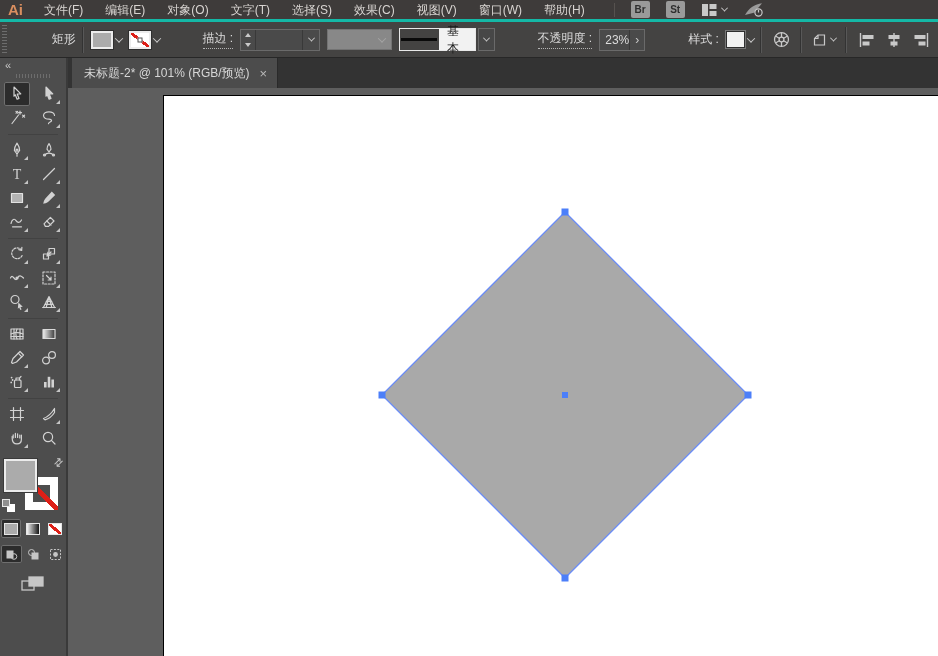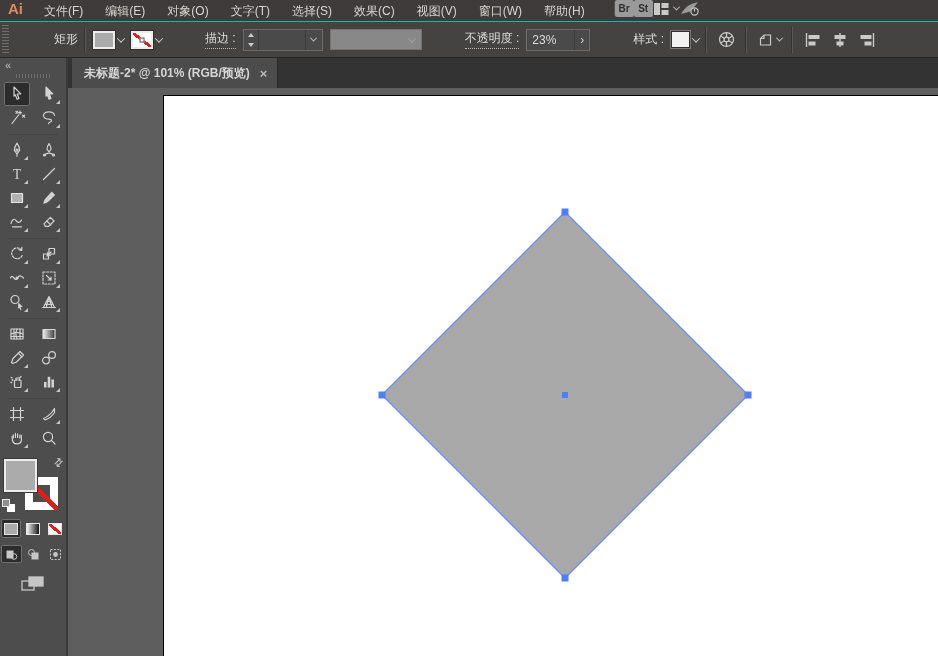--- a/index.html
+++ b/index.html
@@ -6,26 +6,26 @@
   html,body { margin:0; padding:0; }
   body {
     width:938px; height:656px; position:relative; overflow:hidden;
     background:#4d4d4d; font-family:"Liberation Sans", sans-serif;
     -webkit-font-smoothing:antialiased;
   }
 
   
   .menubar {
     position:absolute; left:0; top:0; width:938px; height:22px;
-    background:#3e3b3a; border-bottom:1px solid #14b8a6;
-    display:flex; align-items:flex-start; color:#d8d4d1; font-size:12px;
+    background:#3e3b3a; border-bottom:3px solid #14b8a6;
+    display:flex; align-items:center; color:#d8d4d1; font-size:12px;
   }
   .app-logo { color:#d98e5f; font-weight:bold; font-size:15px; padding:0 10px 0 8px; letter-spacing:0; }
   .menu-item { padding:0 11px; height:22px; line-height:22px; cursor:default; }
-  .mb-right { display:flex; align-items:center; margin-left:18px; gap:0; }
+  .mb-right { display:flex; align-items:center; margin-left:18px; gap:16px; }
   .mb-sep { width:1px; height:14px; background:#56524f; }
   .mb-badge {
     width:19px; height:17px; background:#9a9a9a; color:#2e2e2e; font-size:10px; font-weight:bold;
     border-radius:2px; display:flex; align-items:center; justify-content:center;
   }
   .ws-switcher { display:flex; align-items:center; gap:4px; }
   .chev { width:6px; height:6px; border-right:1.5px solid #c9c9c9; border-bottom:1.5px solid #c9c9c9; transform:rotate(45deg) translate(-1px,-1px); display:inline-block; }
   .chev.small { width:5px; height:5px; }
 
   
@@ -80,21 +80,20 @@
 
   
   .tabbar {
     position:absolute; left:68px; top:58px; width:870px; height:30px;
     background:#333333; display:flex; align-items:stretch;
   }
   .doc-tab {
     margin-left:4px; background:#4c4c4c; color:#d6d6d6; font-size:12px;
     display:flex; align-items:center; gap:10px; padding:0 10px 0 12px;
     border-right:1px solid #2a2a2a;
-    font-weight:bold;
   }
   .tab-close { color:#b9b9b9; font-size:13px; line-height:13px; cursor:default; }
 
   
   .toolbar {
     position:absolute; left:0; top:58px; width:68px; height:598px;
     background:#4d4d4d; border-right:2px solid #3a3a3a;
     display:flex; flex-direction:column; align-items:center;
   }
   .tb-collapse { align-self:flex-start; color:#c9c9c9; font-size:11px; padding:1px 4px 0 5px; letter-spacing:-1px; }
@@ -208,20 +207,31 @@
     <div class="dd-btn">
         <span class="chev small"></span>
       </div>
   </div>
 
   <div class="brush-field">
     <span></span>
     <span class="chev"></span>
   </div>
 
+  <div class="stroke-style">
+    <div class="ss-main">
+      <div class="ss-line">
+          <div></div>
+        </div>
+      <div class="ss-label">基本</div>
+    </div>
+    <div class="ss-chev">
+        <span class="chev small"></span>
+      </div>
+  </div>
 
   <span class="ob-label dotted-u">不透明度 :</span>
   <div class="opacity-field">
     <span class="val">23%</span>
     <span class="expand">›</span>
   </div>
 
   <span class="ob-label">样式 :</span>
   <div class="style-swatch">
     <div class="sw"></div>

